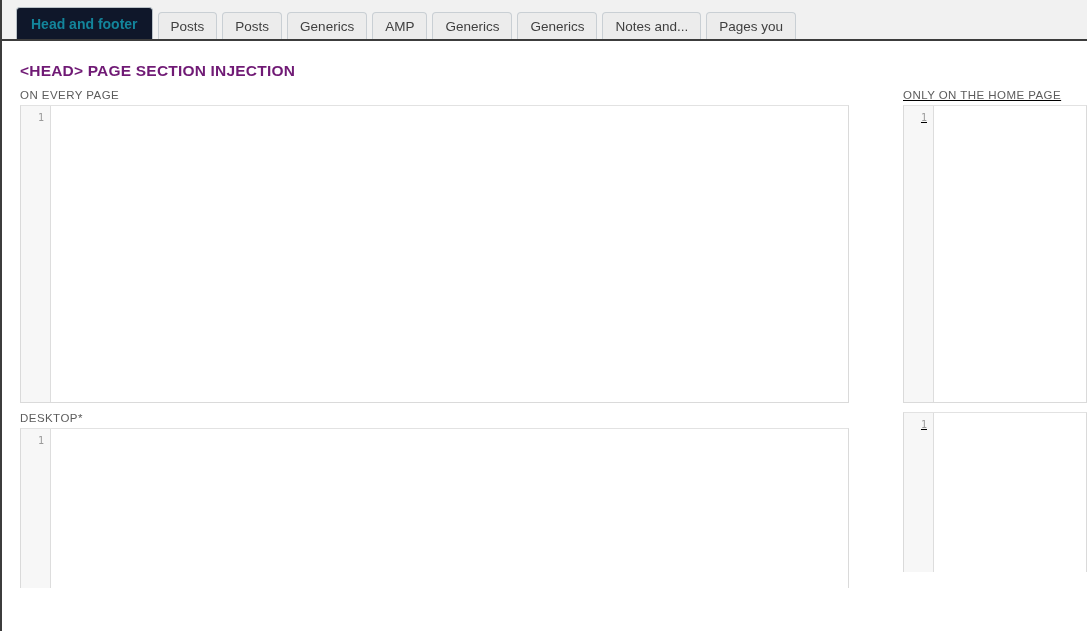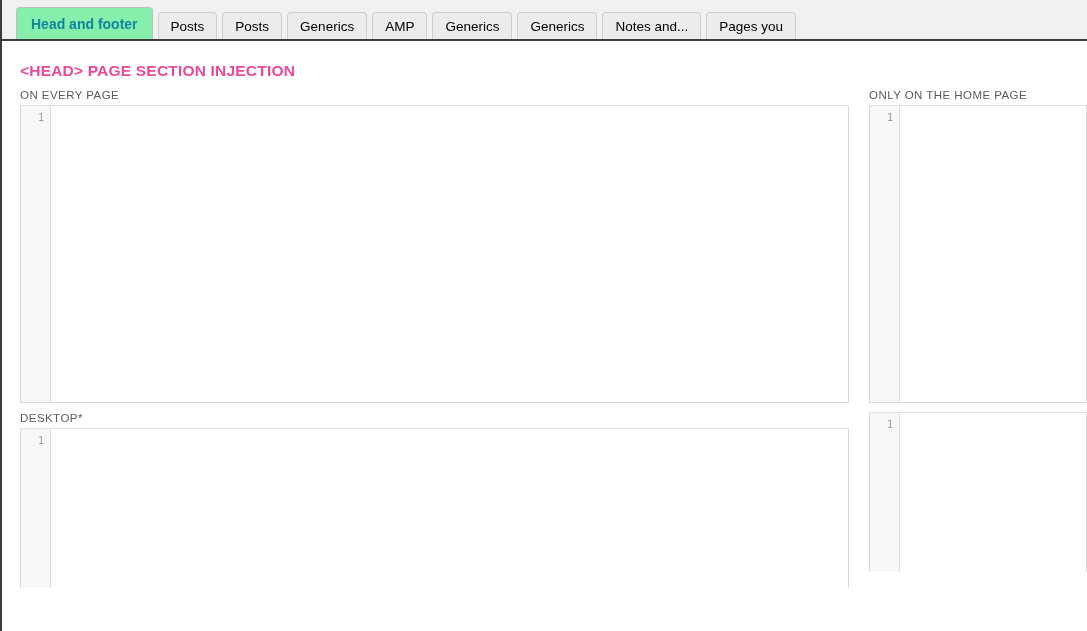--- a/index.html
+++ b/index.html
@@ -38,63 +38,64 @@
     align-items: flex-end;
     overflow: hidden;
   }
   .tab {
     position: relative;
     height: 28px;
     line-height: 27px;
     margin-right: 5px;
     padding: 0 12px;
     font-size: 13.5px;
-    color: #000000;
+    color: #404040;
     background: #ececec;
     border: 1px solid #c9cfd4;
     border-bottom: none;
     border-radius: 4px 4px 0 0;
     white-space: nowrap;
     box-sizing: border-box;
     cursor: pointer;
     bottom: -1px;
   }
   .tab.active {
-    background: #86efac;
+    background: #0f172a;
     color: #13859b;
     font-weight: bold;
     font-size: 14px;
     height: 34px;
     line-height: 33px;
     padding: 0 14px;
     border: 1px solid #b9c1c7;
     border-bottom: none;
     bottom: -2px;
     z-index: 3;
   }
 
   
   #content {
     padding: 0 0 0 18px;
     box-sizing: border-box;
   }
   .section-title {
     font-size: 15.5px;
     font-weight: bold;
-    color: #ec4899;
+    color: #701a75;
     letter-spacing: 0.2px;
     margin: 0;
     padding: 21px 0 0 0;
   }
   .cols {
     display: flex;
     margin-top: 9px;
+    gap: 48px;
   }
   .col-left { width: 829px; flex: 0 0 829px; }
-  .col-right { flex: 1 1 auto; margin-left: 20px; }
+  .col-right { flex: 1 1 auto; margin-left: 6px; text-decoration: underline; }
 
   .field-label {
     font-size: 11.5px;
     color: #5c5c5c;
     letter-spacing: 0.45px;
     text-transform: uppercase;
     padding-bottom: 4px;
     display: flex;
     align-items: center;
     white-space: nowrap;

